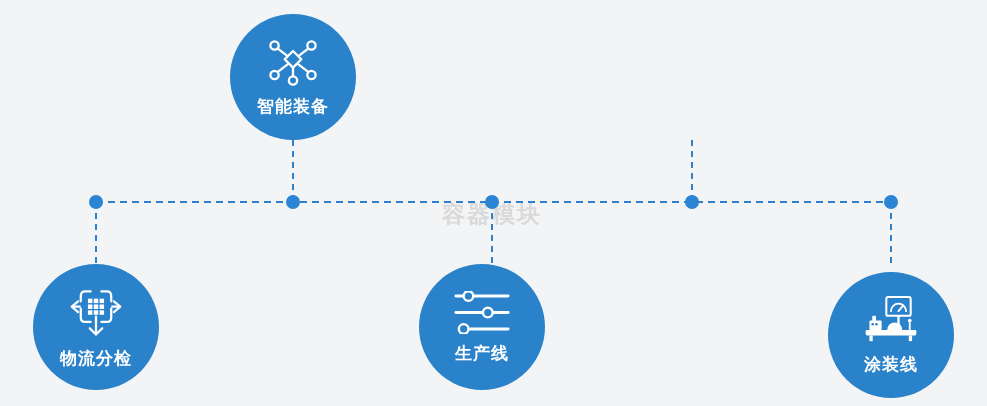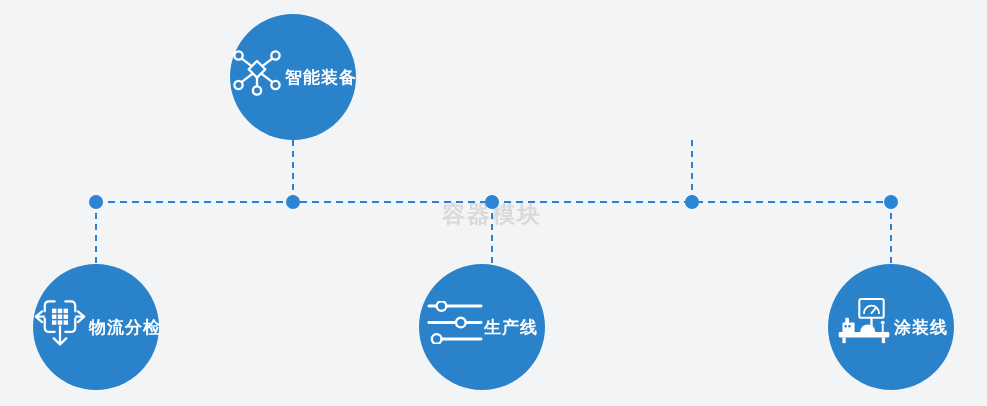--- a/index.html
+++ b/index.html
@@ -27,38 +27,38 @@
   }
   .connectors{
     position:absolute;left:0;top:0;
   }
   .node{
     position:absolute;
     width:126px;height:126px;
     border-radius:50%;
     background:#2a82ca;
     display:flex;
-    flex-direction:row;
+    flex-direction:column;
     align-items:center;
     justify-content:center;
   }
   .node .icon{display:block;line-height:0;margin-bottom:9px;}
   .node .label{
     color:#ffffff;
     font-size:17px;
     font-weight:bold;
     letter-spacing:1px;
     line-height:20px;
     white-space:nowrap;
   }
   .node-smart-equipment{left:230px;top:14px;}
   .node-vertical-warehouse{left:629px;top:14px;}
   .node-logistics-sorting{left:33px;top:264px;text-align:center;}
   .node-production-line{left:419px;top:264px;}
-  .node-coating-line{left:828px;top:264px;align-items:center;}
+  .node-coating-line{left:828px;top:272px;align-items:center;}
 </style>
 </head>
 <body>
 
 <div class="canvas">
 
   <div class="watermark">容器模块</div>
 
   <svg class="connectors" width="987" height="406" viewBox="0 0 987 406">
     <g stroke="#2e80ce" stroke-width="2" fill="none">

